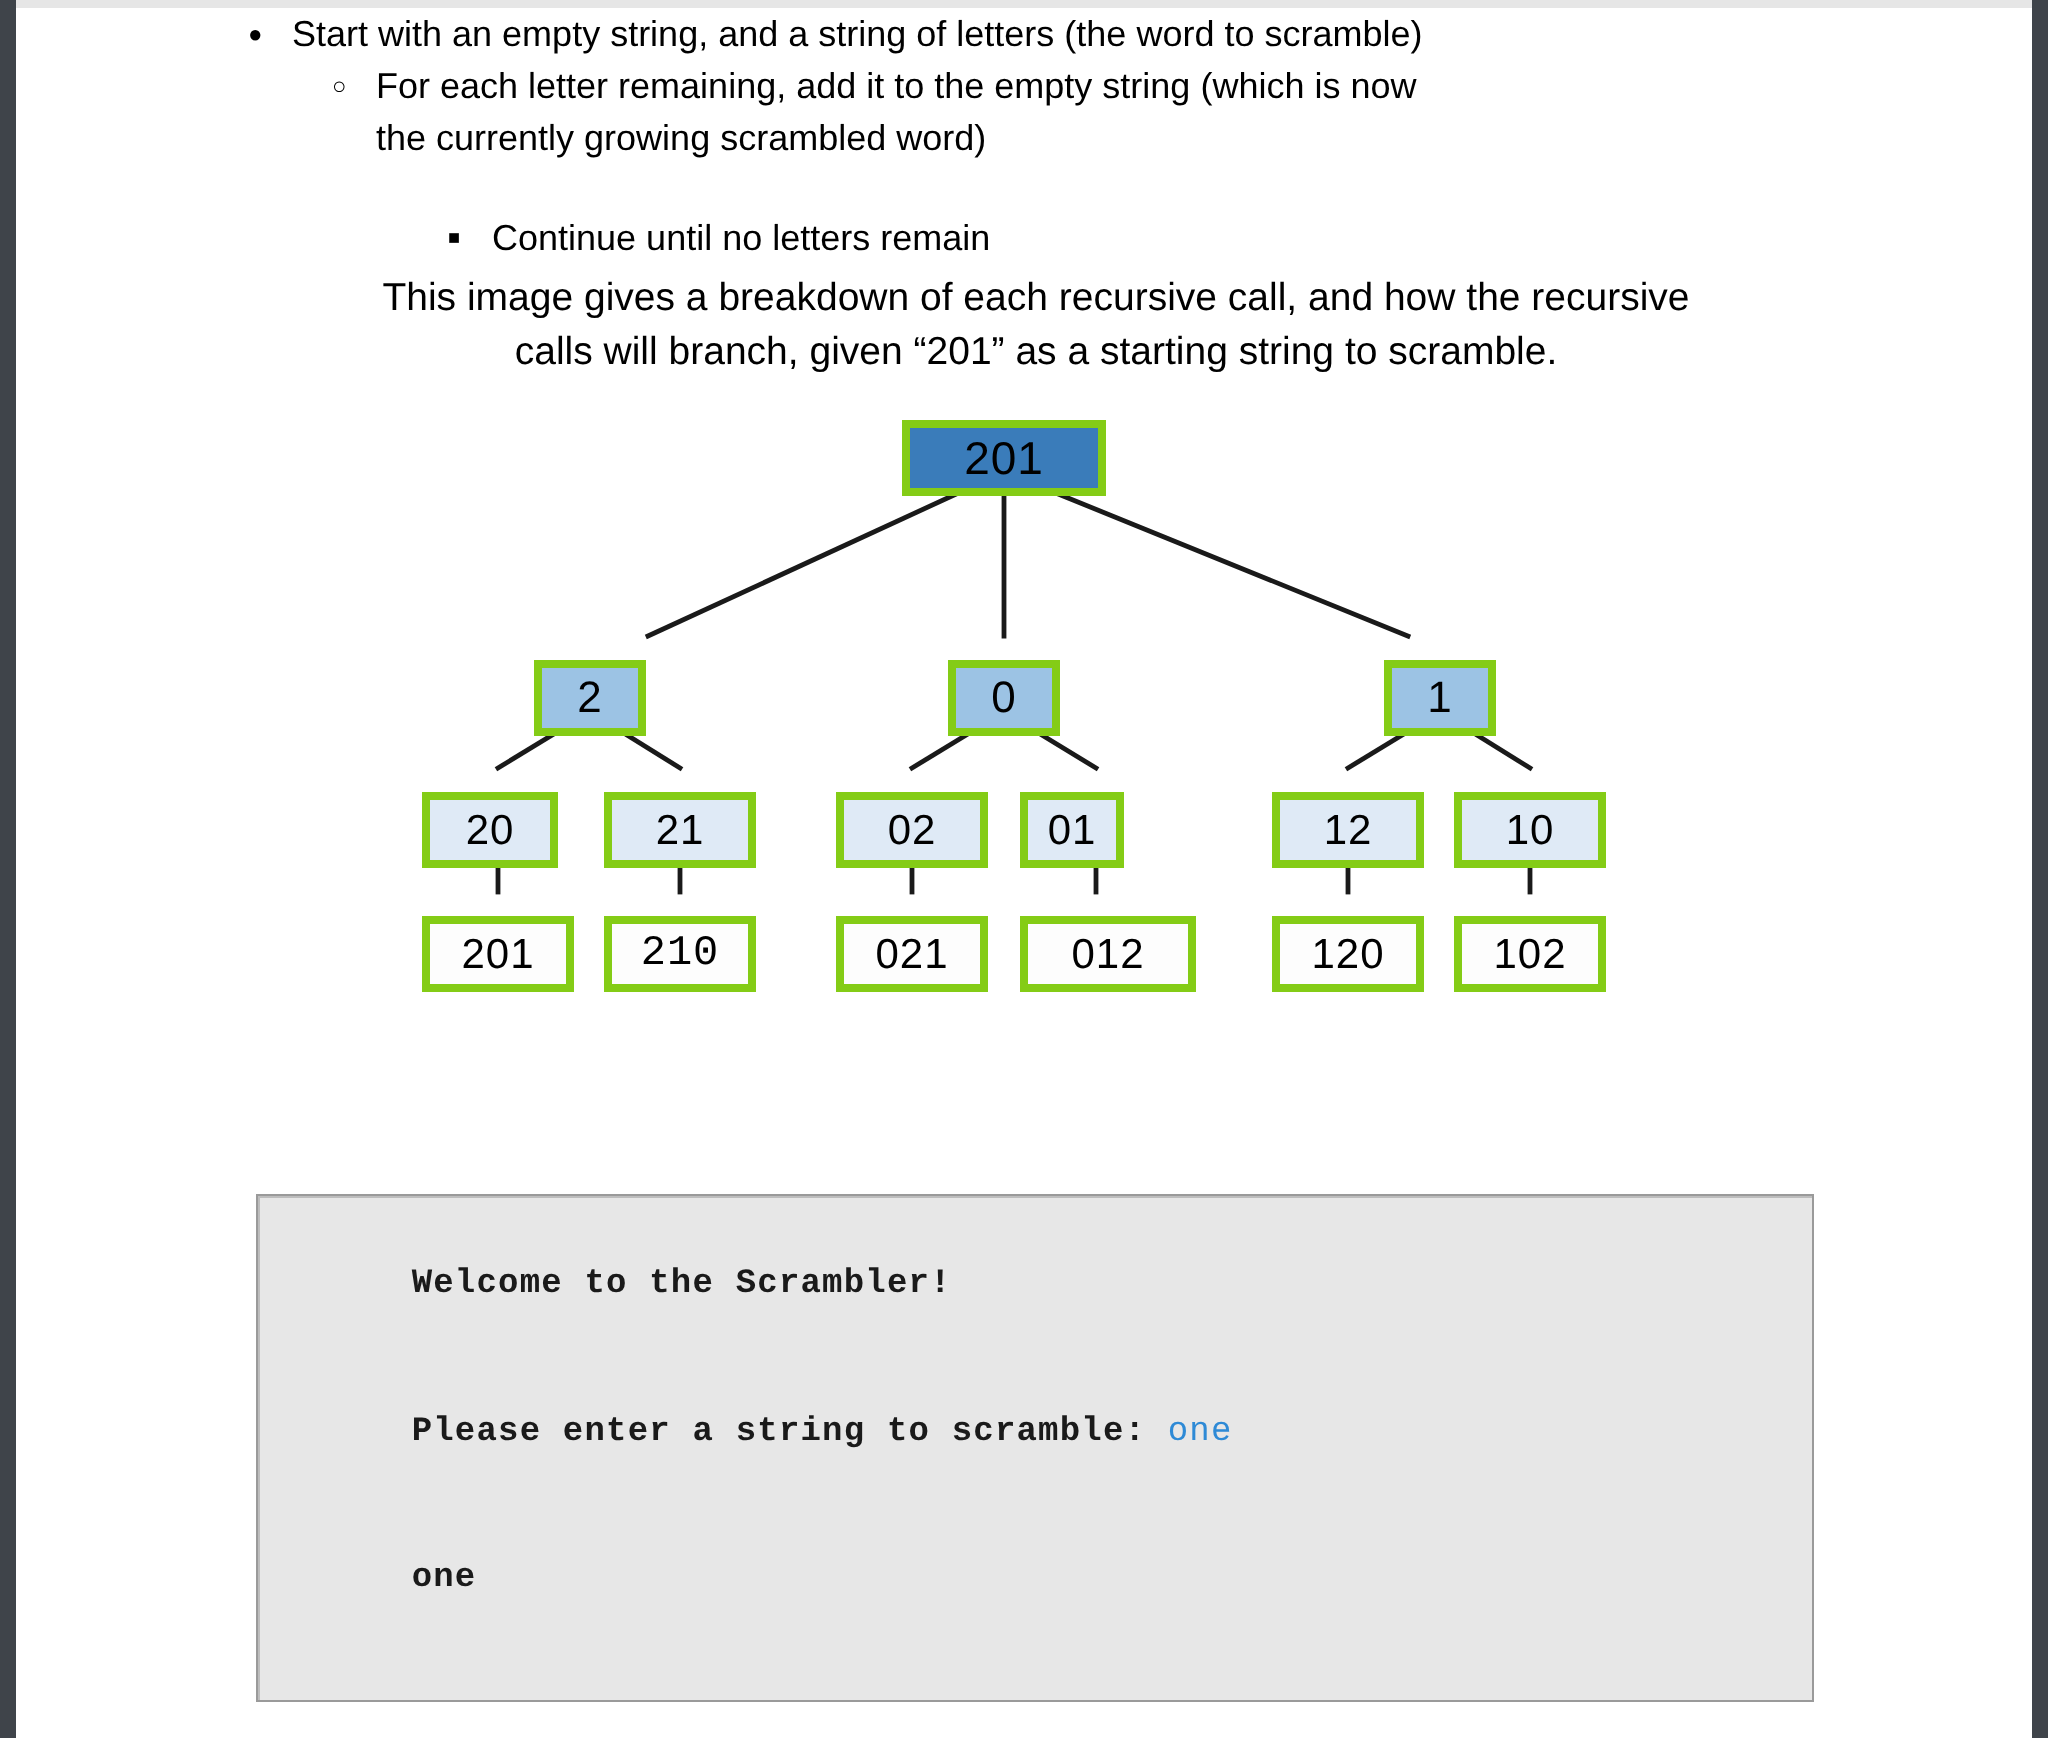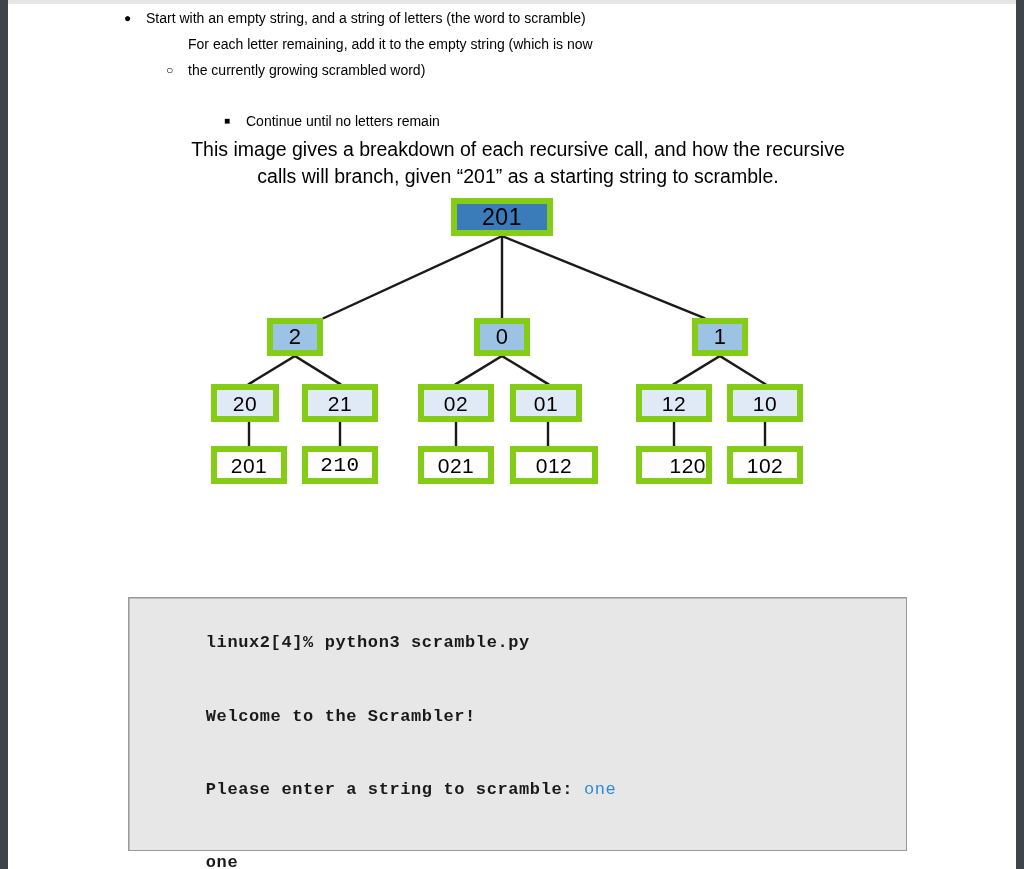--- a/index.html
+++ b/index.html
@@ -39,22 +39,22 @@
 
   
   .bullets {
     position: absolute;
     left: 110px;
     top: 0px;
     width: 820px;
   }
   .bullet-row {
     display: flex;
-    align-items: flex-end;
-    font-size: 14px;
+    align-items: flex-start;
+    font-size: 18px;
     line-height: 26px;
     color: #000;
   }
   .bullet-l1 { margin-left: 6px; }
   .bullet-l2 { margin-left: 48px; }
   .bullet-l3 { margin-left: 106px; margin-top: 24px; }
 
   .marker {
     flex: 0 0 auto;
     width: 22px;
@@ -86,28 +86,29 @@
     left: 0px;
     top: 190px;
     width: 1008px;
     height: 305px;
   }
   #tree svg { position: absolute; left: 0; top: 0; }
 
   .node {
     position: absolute;
     box-sizing: border-box;
-    border: 6px solid #84cc16;
+    border: 4px solid #84cc16;
     display: flex;
     align-items: center;
     justify-content: center;
     font-size: 22px;
     line-height: 1;
     color: #000000;
     letter-spacing: 0.5px;
+    margin-top: 12px;
   }
   .node.root  { background: #3a7cba; font-size: 23px; }
   .node.lvl2  { background: #9cc3e4; }
   .node.lvl3  { background: #dfeaf6; font-size: 21px; }
   .node.leaf  { background: #fdfdfd; font-size: 21px; }
 
   
   .caption {
     position: absolute;
     left: 60px;
@@ -225,21 +226,21 @@
 
     <div class="node lvl3" style="left:203px; top:190px; width:68px; height:38px;">
       <span>20</span>
     </div>
     <div class="node lvl3" style="left:294px; top:190px; width:76px; height:38px;">
       <span>21</span>
     </div>
     <div class="node lvl3" style="left:410px; top:190px; width:76px; height:38px;">
       <span>02</span>
     </div>
-    <div class="node lvl3" style="left:502px; top:190px; width:72px; height:38px;">
+    <div class="node lvl3" style="left:502px; top:190px; width:52px; height:38px;">
       <span>01</span>
     </div>
     <div class="node lvl3" style="left:628px; top:190px; width:76px; height:38px;">
       <span>12</span>
     </div>
     <div class="node lvl3" style="left:719px; top:190px; width:76px; height:38px;">
       <span>10</span>
     </div>
 
     <div class="node leaf" style="left:203px; top:252px; width:76px; height:38px;">
@@ -247,36 +248,33 @@
     </div>
     <div class="node leaf" style="left:294px; top:252px; width:76px; height:38px;font-family:Liberation Mono, monospace;">
       <span>210</span>
     </div>
     <div class="node leaf" style="left:410px; top:252px; width:76px; height:38px;">
       <span>021</span>
     </div>
     <div class="node leaf" style="left:502px; top:252px; width:88px; height:38px;">
       <span>012</span>
     </div>
-    <div class="node leaf" style="left:628px; top:252px; width:76px; height:38px;justify-content:flex-end;">
+    <div class="node leaf" style="left:628px; top:252px; width:76px; height:38px;">
       <span>120</span>
     </div>
     <div class="node leaf" style="left:719px; top:252px; width:76px; height:38px;">
       <span>102</span>
     </div>
 
   </div>
 
 
   <div id="terminal">
 
     <div class="term-line">
-      <span>linux2[4]% python3 scramble.py</span>
-    </div>
-    <div class="term-line">
       <span>Welcome to the Scrambler!</span>
     </div>
     <div class="term-line">
       <span>Please enter a string to scramble: </span><span class="userinput">one</span>
     </div>
     <div class="term-line">
       <span>one</span>
     </div>
 
   </div>

